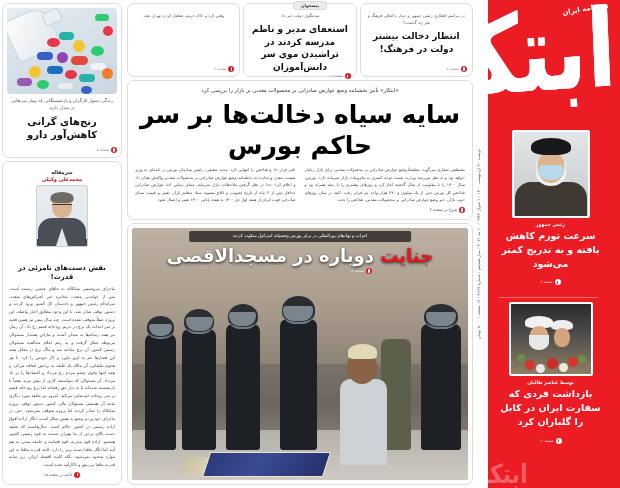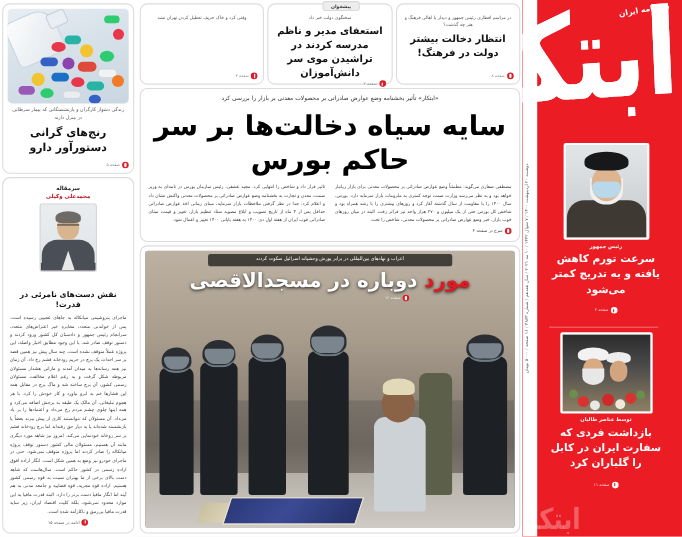--- a/index.html
+++ b/index.html
@@ -647,21 +647,21 @@
         <div class="pill cap" style="left:72px;top:66px;width:16px;height:8px;background:#27b3a6;"></div>
         <div class="pill" style="left:95px;top:60px;width:11px;height:11px;background:#f07c2a;"></div>
         <div class="pill cap" style="left:10px;top:70px;width:15px;height:8px;background:#9b59b6;"></div>
         <div class="pill" style="left:30px;top:72px;width:12px;height:9px;background:#2ecc71;"></div>
         <div class="pill cap" style="left:50px;top:74px;width:17px;height:8px;background:#e9edf0;border:1px solid #cfd6dc;"></div>
         <div class="pill" style="left:74px;top:78px;width:11px;height:8px;background:#3560c4;"></div>
         <div class="pill" style="left:96px;top:18px;width:10px;height:10px;background:#e8364a;"></div>
         <div class="pill cap" style="left:88px;top:6px;width:14px;height:7px;background:#2ecc71;"></div>
       </div>
       <div class="kicker">زندگی دشوار کارگران و بازنشستگانی که بیمار سرطانی در منزل دارند</div>
-      <div class="headline-sm">رنج‌های گرانی دستور‌آور دارو</div>
+      <div class="headline-sm">رنج‌های گرانی کاهش‌آور دارو</div>
       <div class="page-badge">
         <span class="badge-dot"></span>
         <span>صفحه ۵</span>
       </div>
     </div>
 
     <div class="card" style="flex:1 1 auto;display:flex;flex-direction:column;min-height:0;">
       <div class="sarmaghale-label">سرمقاله</div>
       <div class="sarmaghale-author">محمدعلی وکیلی</div>
       <div class="author-photo">
@@ -758,21 +758,21 @@
         <div class="kufi" style="left:64.2%;bottom:48%;width:8.6%;height:6%;"></div>
 
         <div class="rug2"></div>
         <div class="rug"></div>
 
         <div class="photo-cap-band">
           <div class="photo-kicker">اعراب و نهادهای بین‌المللی در برابر یورش وحشیانه اسرائیل سکوت کردند</div>
         </div>
 
         <div class="photo-headline">
-          <span class="hl-red">مورد</span><span> دوباره در مسجدالاقصی</span>
+          <span class="hl-red">جنایت</span><span> دوباره در مسجدالاقصی</span>
         </div>
 
         <div class="photo-page-badge">
           <span class="badge-dot"></span>
           <span>صفحه ۱۶</span>
         </div>
       </div>
     </div>
   </div>
 

